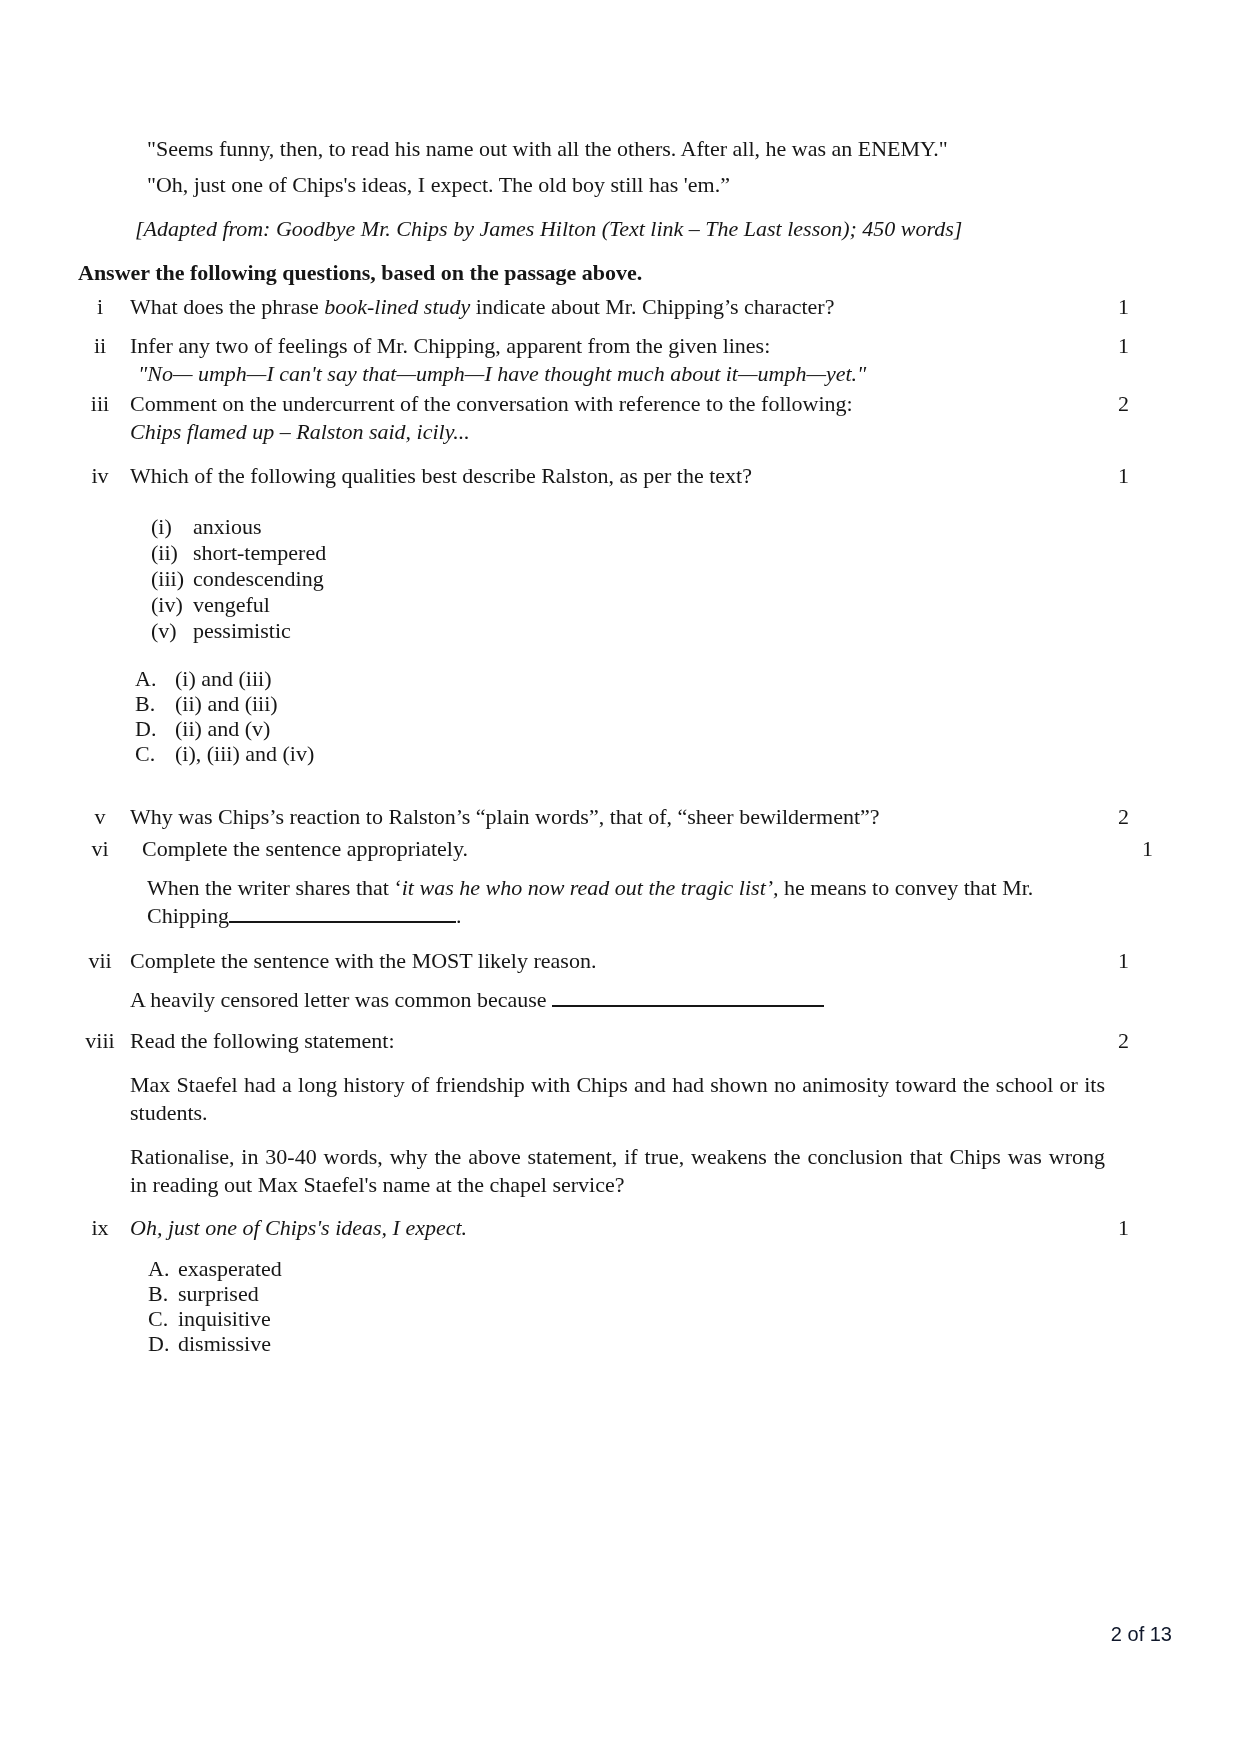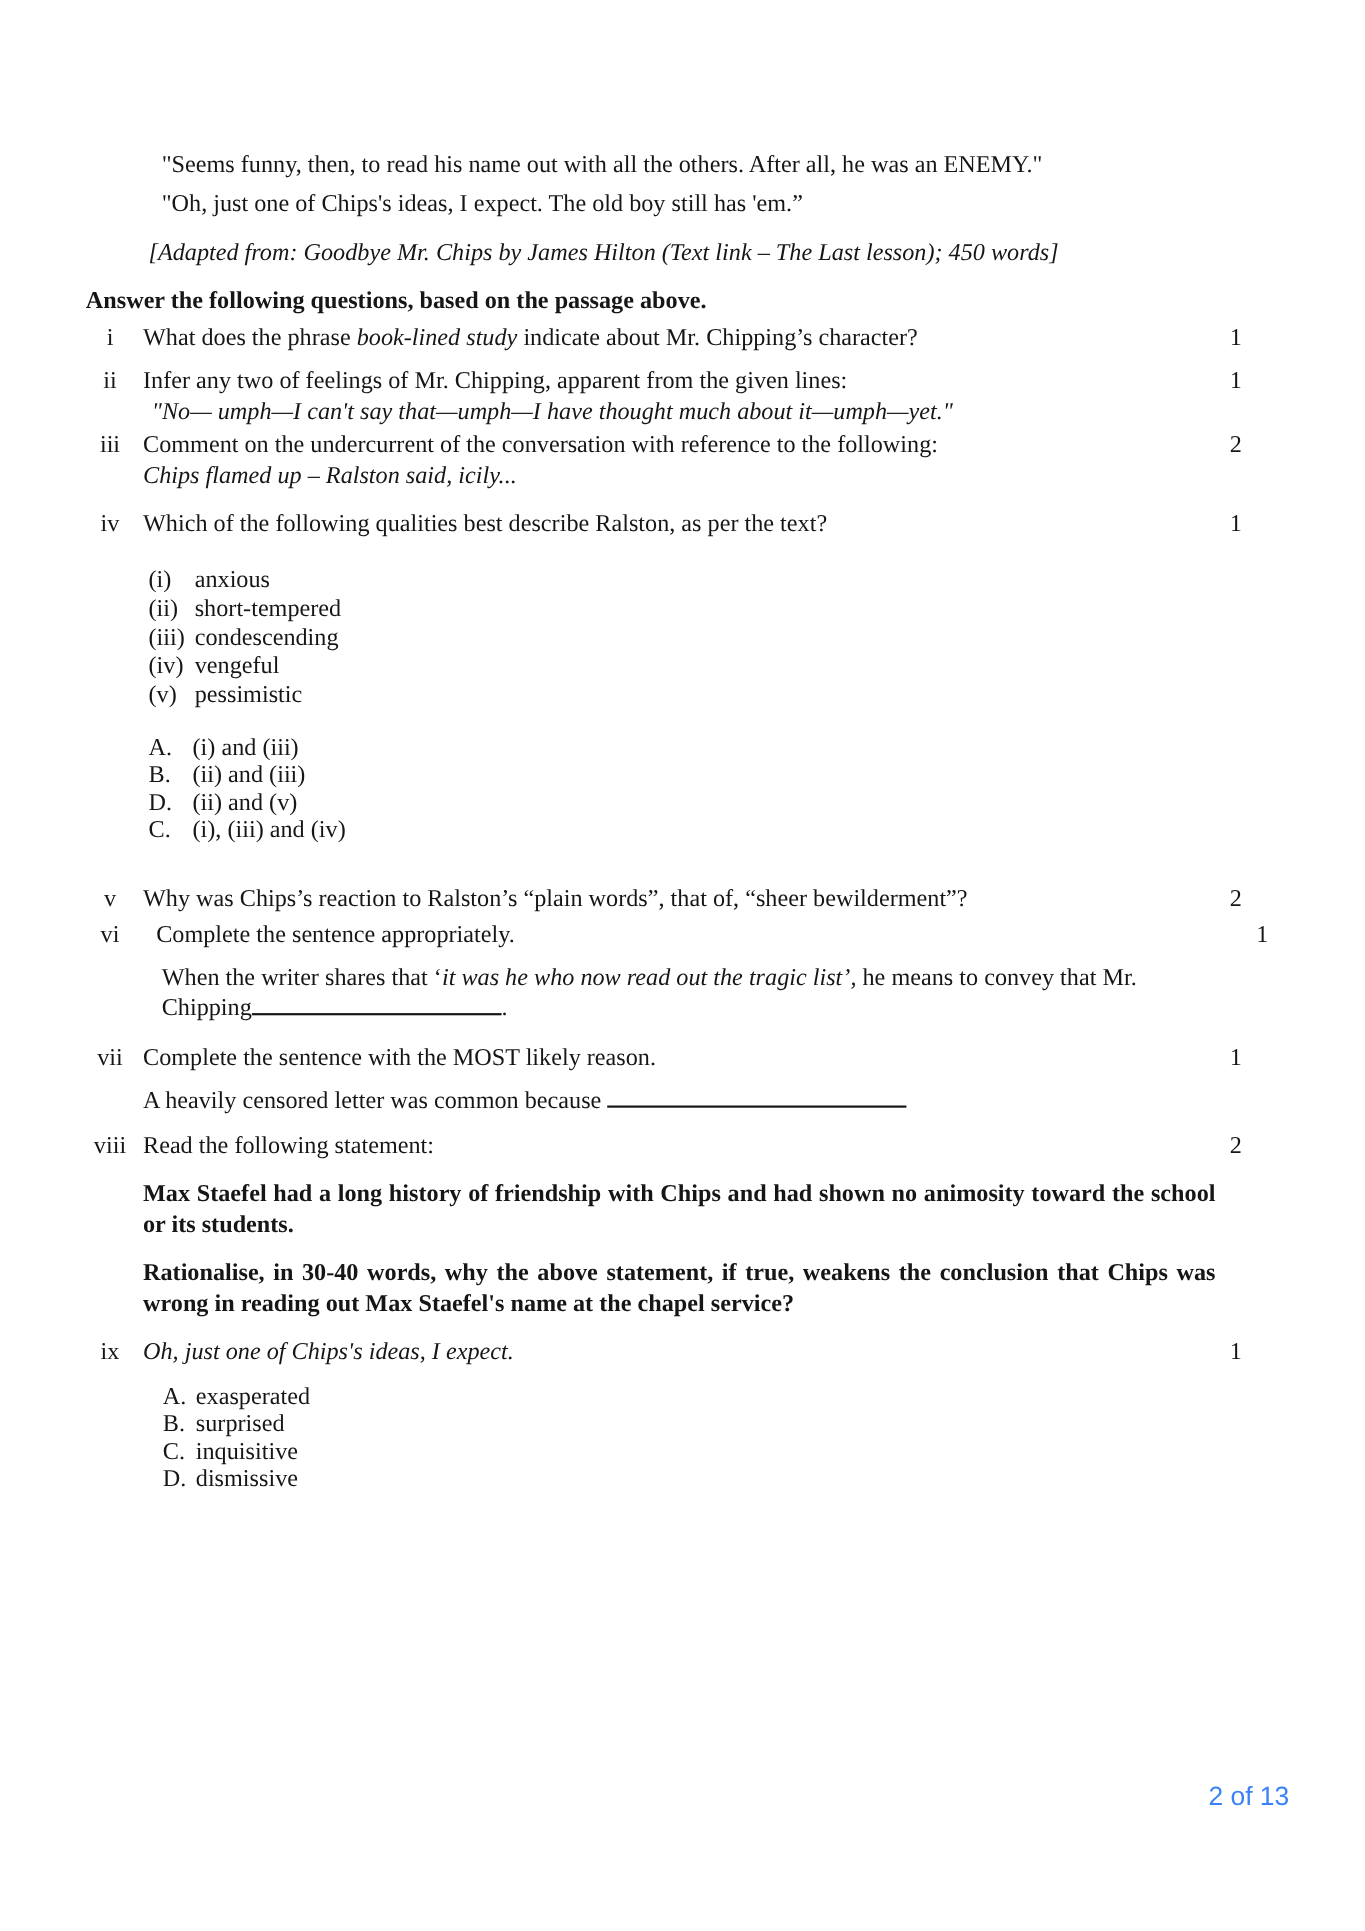--- a/index.html
+++ b/index.html
@@ -8,44 +8,44 @@
     font-family:"Liberation Serif", serif;font-size:22px;line-height:28px;color:#161616;
   }
   .quote-block{padding-top:131px;margin-left:147px;margin-right:60px;line-height:36px;}
   .attribution{margin-top:12px;margin-left:135px;font-style:italic;}
   .heading{margin-top:16px;margin-left:78px;font-weight:bold;}
   .qs{margin-left:70px;width:1059px;}
   .qrow{display:grid;grid-template-columns:60px 975px 24px;}
   .qnum{text-align:center;}
   .qmark{text-align:right;}
   .it{font-style:italic;}
-  .just{text-align:justify;font-weight:bold;}
+  .just{text-align:justify;}
   .indent8{padding-left:8px;}
   .indent5{padding-left:5px;}
   .mt-q1{margin-top:6px;}
   .mt-q2{margin-top:11px;}
   .mt-q3{margin-top:2px;}
   .mt-q4{margin-top:16px;}
   .mt-q5{margin-top:37px;}
   .mt-q6{margin-top:4px;gap:12px;}
   .mt-q7{margin-top:17px;}
   .mt-q8{margin-top:13px;}
   .mt-q9{margin-top:15px;}
   .sub-gap{margin-top:11px;}
   .para-gap{margin-top:16px;}
-  .list{line-height:26px;padding-left:5px;margin-top:24px;}
+  .list{line-height:26px;padding-left:5px;margin-top:24px;margin-left:16px;}
   .ilabel{display:inline-block;min-width:42px;}
   .opts{line-height:25px;padding-left:5px;margin-top:22px;}
   .olabel{display:inline-block;width:40px;}
   .opts9{line-height:25px;padding-left:18px;margin-top:14px;}
   .olabel9{display:inline-block;width:30px;}
   .blank{display:inline-block;border-bottom:2px solid #161616;height:2px;}
   .blank-w1{width:227px;}
   .blank-w2{width:272px;}
-  .footer{position:absolute;top:1622px;right:69px;font-family:"Liberation Sans", sans-serif;font-size:24px;line-height:24px;color:#3b82f6;}
+  .footer{position:absolute;top:1622px;right:69px;font-family:"Liberation Sans", sans-serif;font-size:20px;line-height:24px;color:#0f172a;}
 </style>
 </head>
 <body>
 
 <div class="page">
 
   <div class="quote-block">
     <div>"Seems funny, then, to read his name out with all the others. After all, he was an ENEMY."</div>
     <div>"Oh, just one of Chips's ideas, I expect. The old boy still has 'em.”</div>
   </div>

